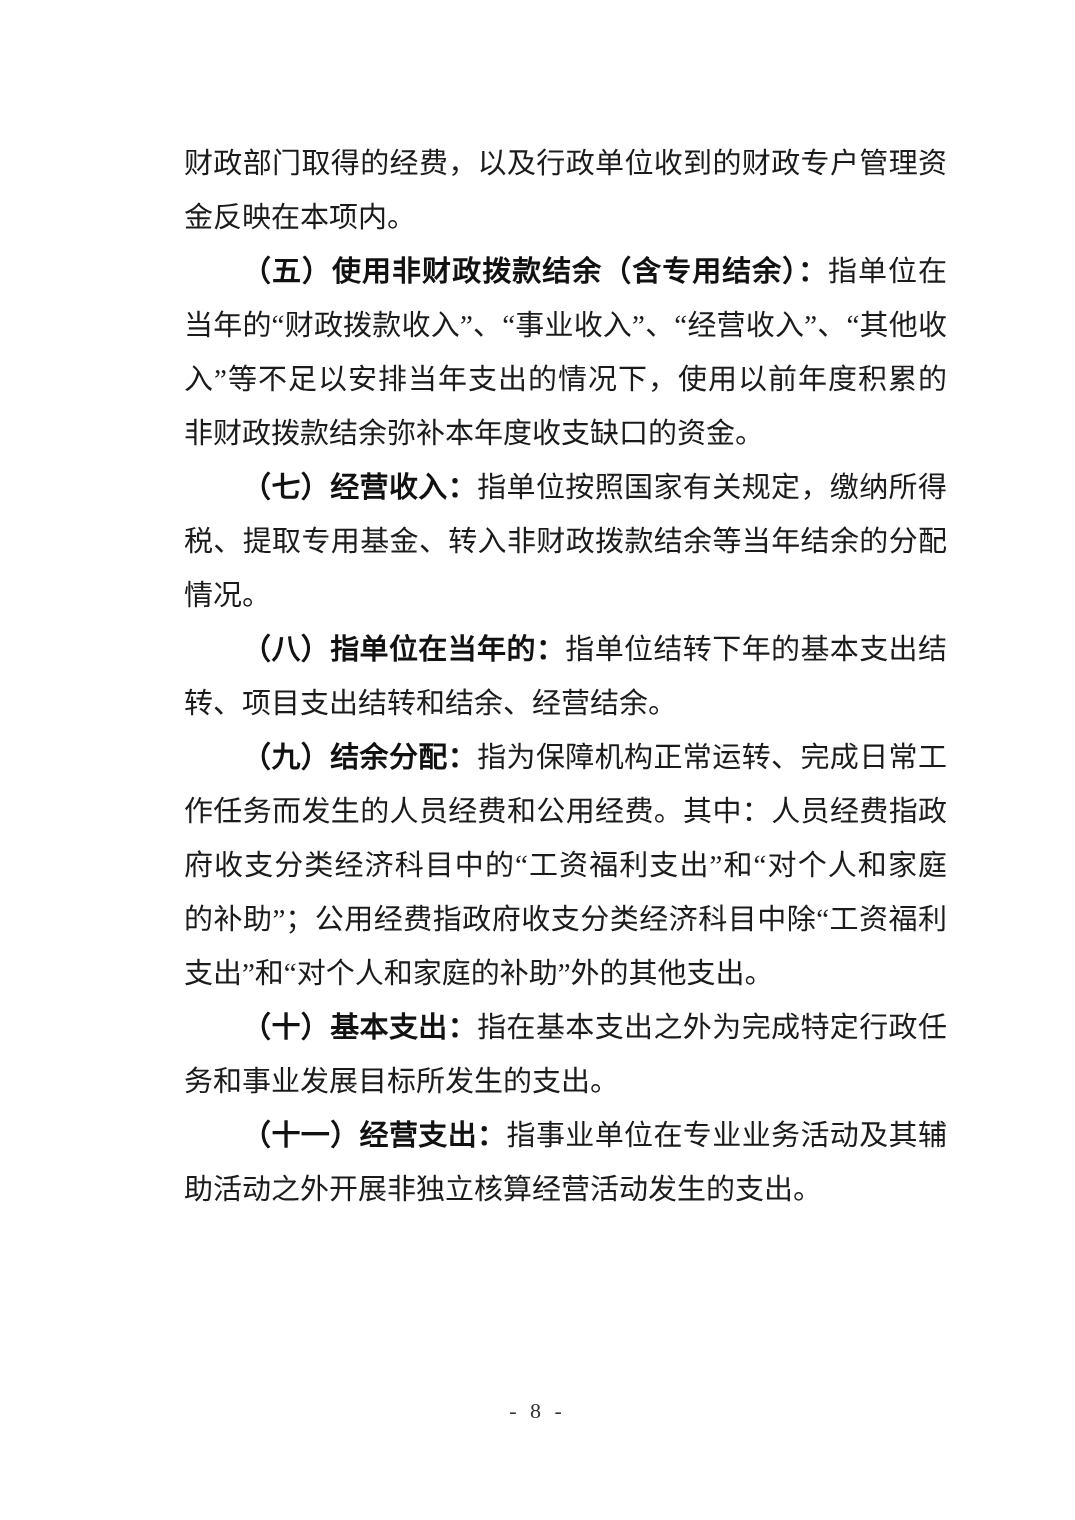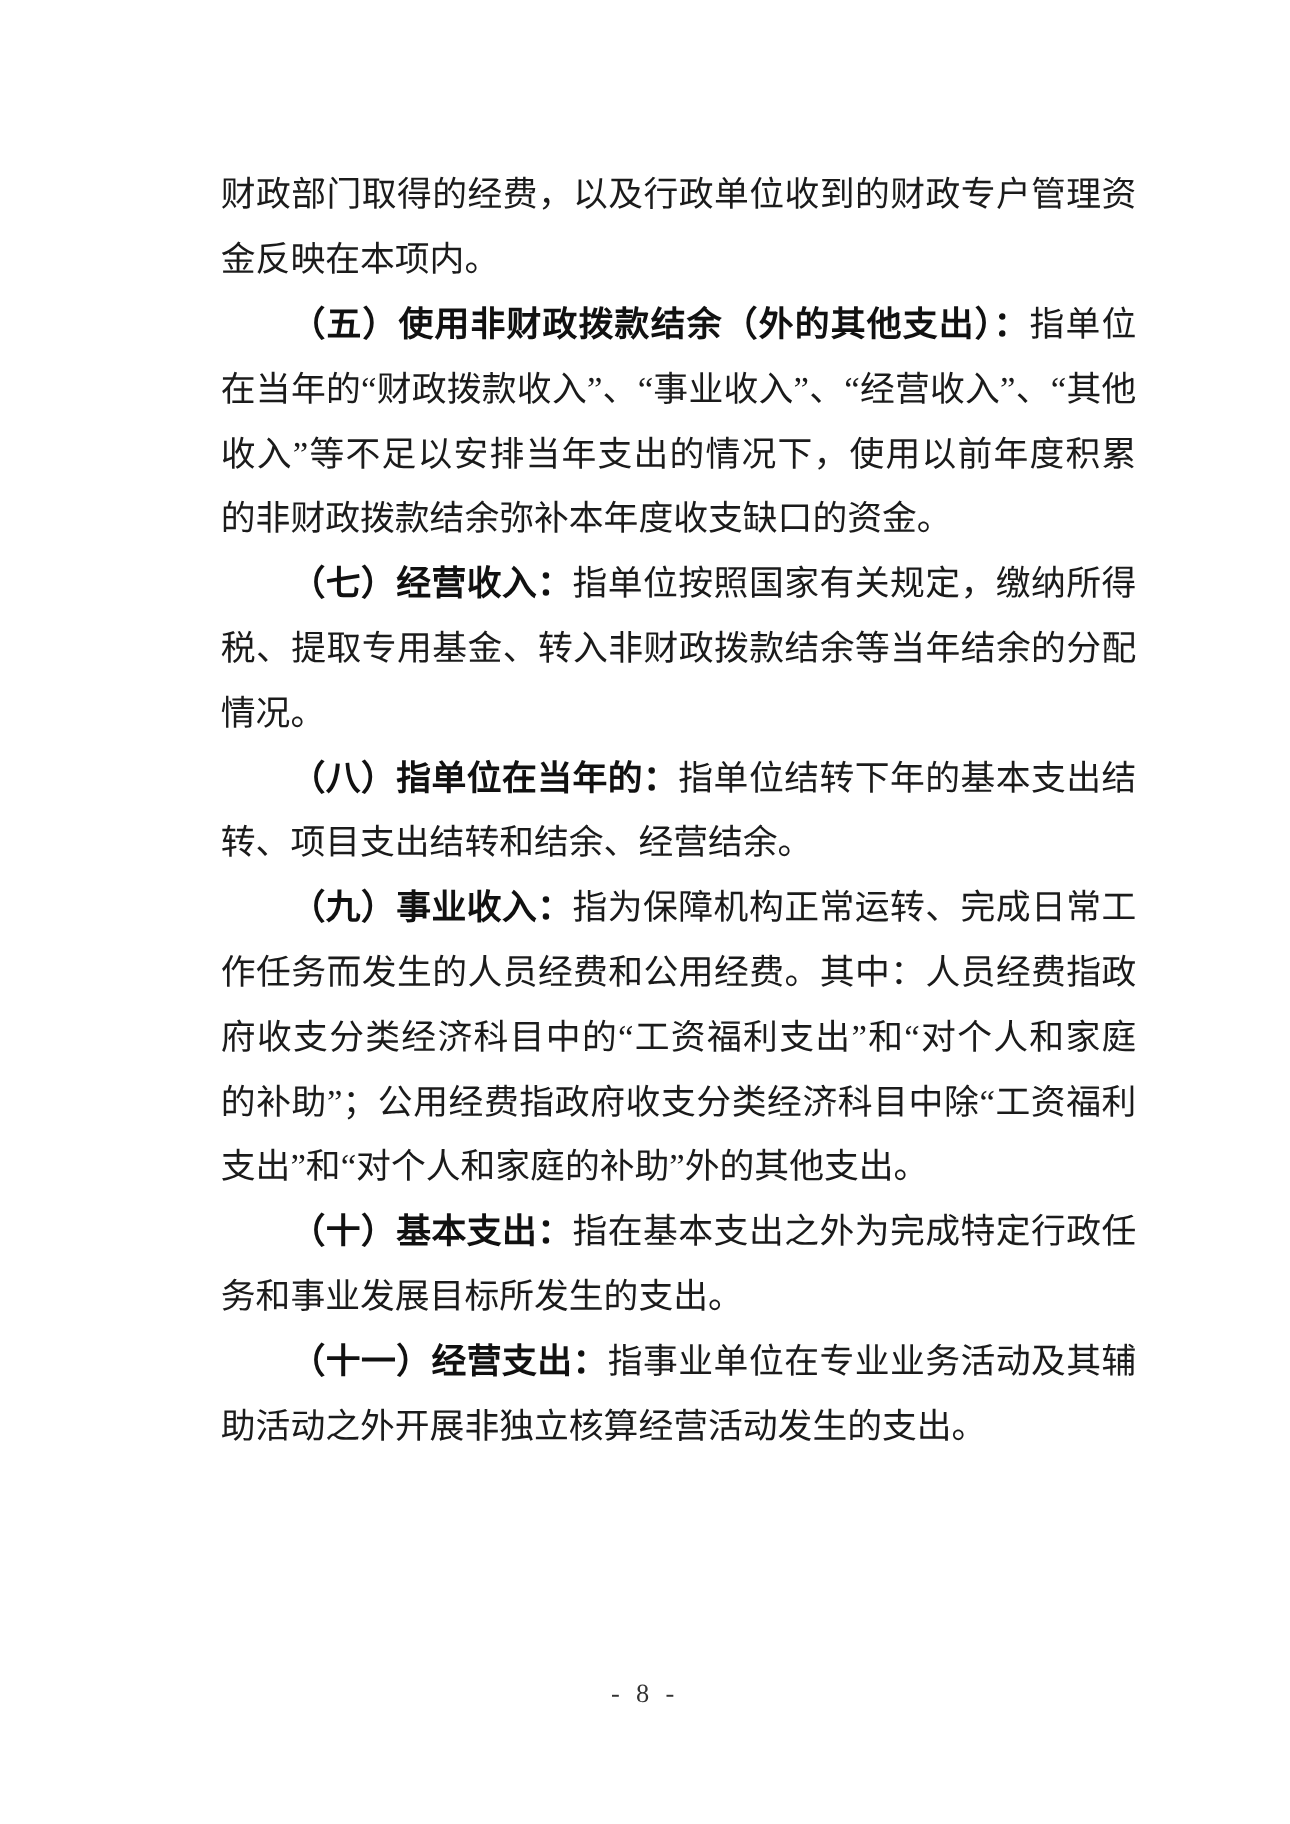--- a/index.html
+++ b/index.html
@@ -55,28 +55,28 @@
     letter-spacing: 4px;
   }
 </style>
 </head>
 <body>
 
 <div class="page">
   <main class="content" id="paragraphs">
   <p class="para"><b class="label"></b><span class="body-text">财政部门取得的经费，以及行政单位收到的财政专户管理资金反映在本项内。</span></p>
 
-  <p class="para indented"><b class="label">（五）使用非财政拨款结余（外的其他支出）：</b><span class="body-text">指单位在当年的“财政拨款收入”、“事业收入”、“经营收入”、“其他收入”等不足以安排当年支出的情况下，使用以前年度积累的非财政拨款结余弥补本年度收支缺口的资金。</span></p>
+  <p class="para indented"><b class="label">（五）使用非财政拨款结余（含专用结余）：</b><span class="body-text">指单位在当年的“财政拨款收入”、“事业收入”、“经营收入”、“其他收入”等不足以安排当年支出的情况下，使用以前年度积累的非财政拨款结余弥补本年度收支缺口的资金。</span></p>
 
 
   <p class="para indented"><b class="label">（七）经营收入：</b><span class="body-text">指单位按照国家有关规定，缴纳所得税、提取专用基金、转入非财政拨款结余等当年结余的分配情况。</span></p>
 
   <p class="para indented"><b class="label">（八）指单位在当年的：</b><span class="body-text">指单位结转下年的基本支出结转、项目支出结转和结余、经营结余。</span></p>
 
-  <p class="para indented"><b class="label">（九）事业收入：</b><span class="body-text">指为保障机构正常运转、完成日常工作任务而发生的人员经费和公用经费。其中：人员经费指政府收支分类经济科目中的“工资福利支出”和“对个人和家庭的补助”；公用经费指政府收支分类经济科目中除“工资福利支出”和“对个人和家庭的补助”外的其他支出。</span></p>
+  <p class="para indented"><b class="label">（九）结余分配：</b><span class="body-text">指为保障机构正常运转、完成日常工作任务而发生的人员经费和公用经费。其中：人员经费指政府收支分类经济科目中的“工资福利支出”和“对个人和家庭的补助”；公用经费指政府收支分类经济科目中除“工资福利支出”和“对个人和家庭的补助”外的其他支出。</span></p>
 
   <p class="para indented"><b class="label">（十）基本支出：</b><span class="body-text">指在基本支出之外为完成特定行政任务和事业发展目标所发生的支出。</span></p>
 
   <p class="para indented"><b class="label">（十一）经营支出：</b><span class="body-text">指事业单位在专业业务活动及其辅助活动之外开展非独立核算经营活动发生的支出。</span></p>
 </main>
   <footer class="footer">
     <span class="page-number">- 8 -</span>
   </footer>
 </div>
 

